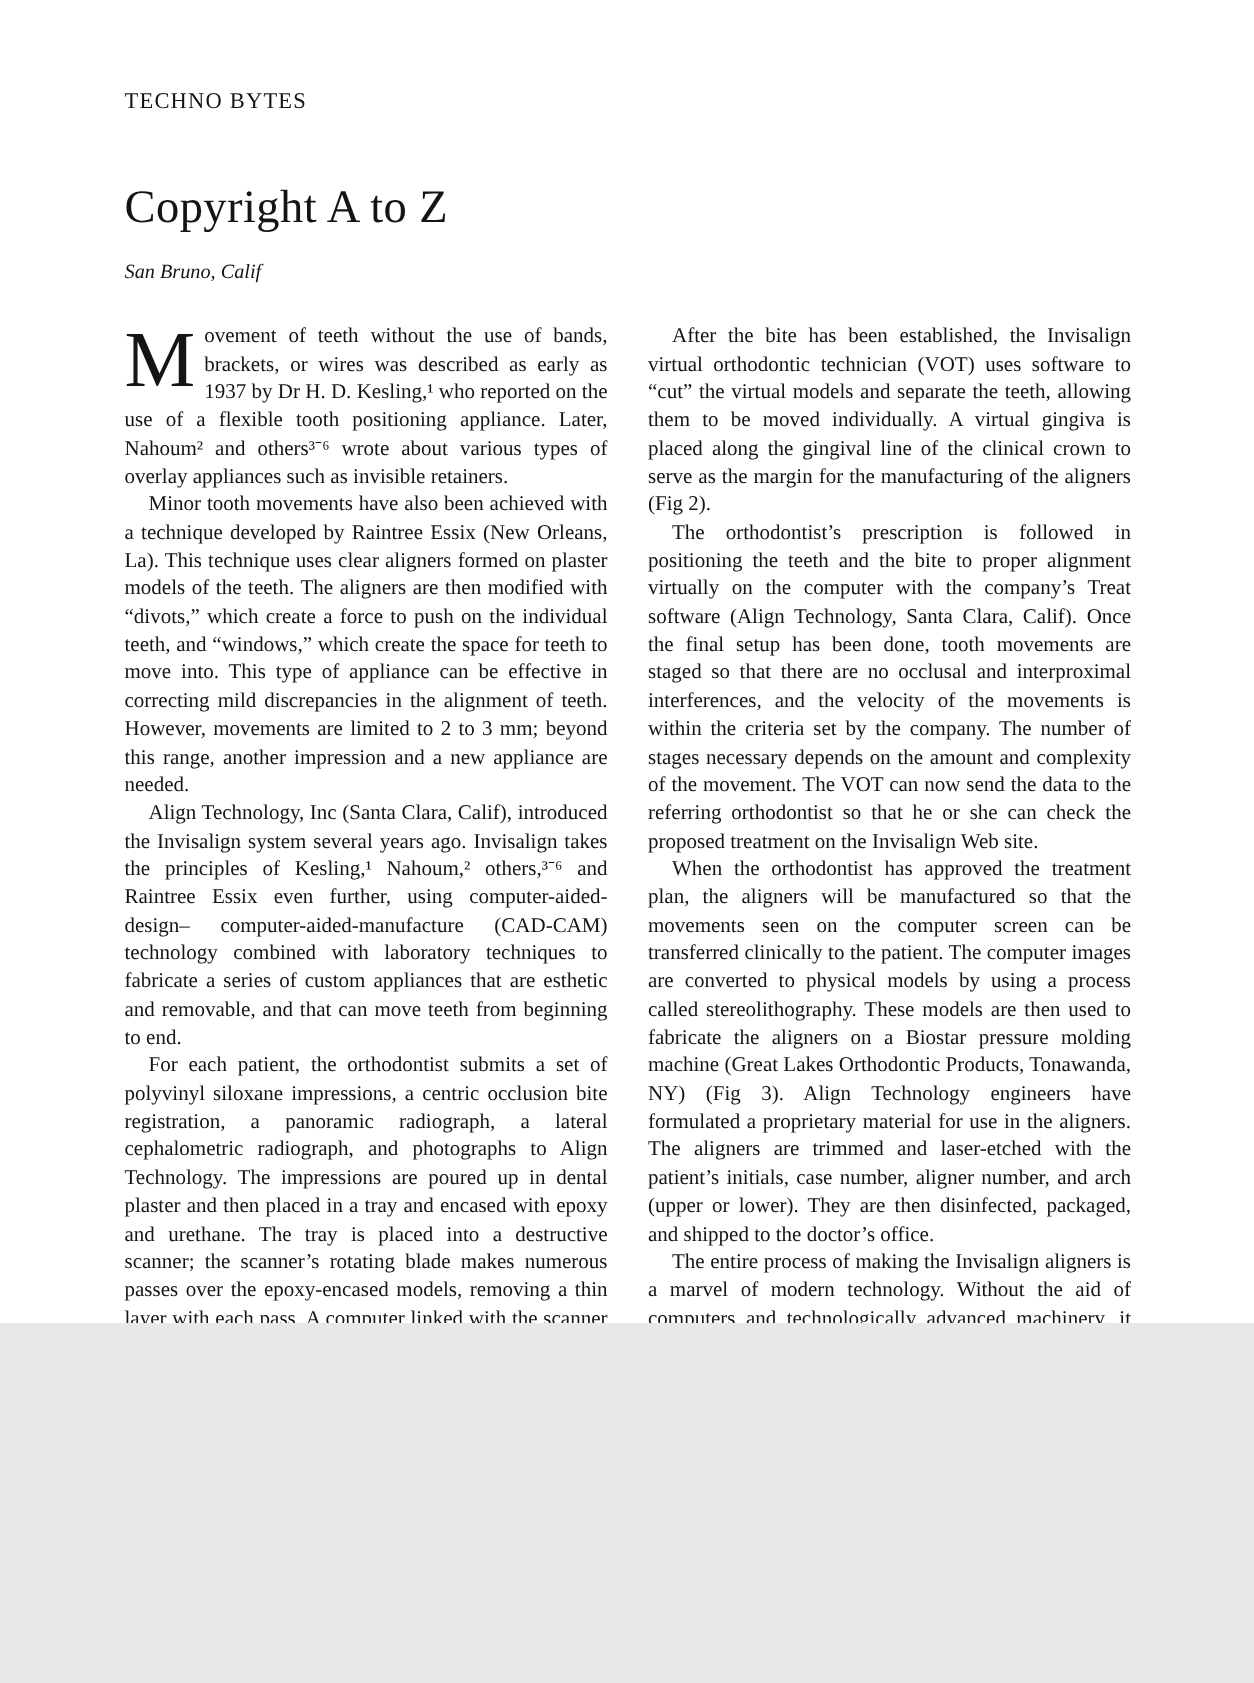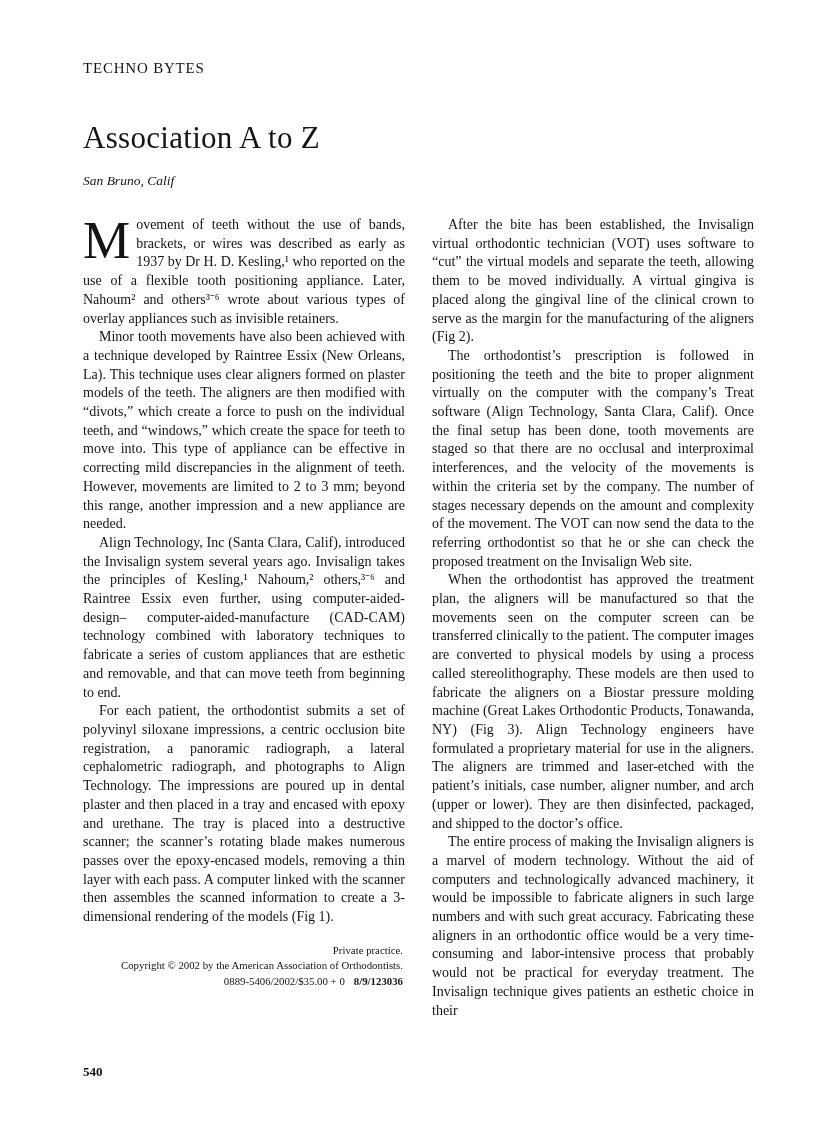--- a/index.html
+++ b/index.html
@@ -1,18 +1,18 @@
 <!DOCTYPE html>
 <html><head>
 <meta charset="utf-8">
 <style>
   html,body { margin:0; padding:0; background:#e8e8e8; }
   .page {
     position:relative;
-    width:836px; height:1122px;
+    width:836px; height:882px;
     margin:0 auto;
     background:#ffffff;
     font-family:"Liberation Serif", serif;
     color:#141414;
     overflow:hidden;
   }
   .content { position:absolute; left:83px; top:60px; width:671px; }
   .section-head {
     font-size:15px;
     letter-spacing:0.8px;
@@ -76,21 +76,21 @@
   }
 </style>
 </head>
 <body>
 
 <div class="page">
   <div class="content">
 
     <div class="section-head">TECHNO BYTES</div>
 
-    <h1 class="title">Association A to Z</h1>
+    <h1 class="title">Copyright A to Z</h1>
 
     <div class="affiliation">San Bruno, Calif</div>
 
     <div class="columns">
 
       <div class="col left">
         <p class="para first"><span class="dropcap">M</span><span>ovement of teeth without the use of bands, brackets, or wires was described as early as 1937 by Dr H. D. Kesling,¹ who reported on the use of a flexible tooth positioning appliance. Later, Nahoum² and others³⁻⁶ wrote about various types of overlay appliances such as invisible retainers.</span></p>
         <p class="para">Minor tooth movements have also been achieved with a technique developed by Raintree Essix (New Orleans, La). This technique uses clear aligners formed on plaster models of the teeth. The aligners are then modified with “divots,” which create a force to push on the individual teeth, and “windows,” which create the space for teeth to move into. This type of appliance can be effective in correcting mild discrepancies in the alignment of teeth. However, movements are limited to 2 to 3 mm; beyond this range, another impression and a new appliance are needed.</p>
         <p class="para">Align Technology, Inc (Santa Clara, Calif), introduced the Invisalign system several years ago. Invisalign takes the principles of Kesling,¹ Nahoum,² others,³⁻⁶ and Raintree Essix even further, using computer-aided-design– computer-aided-manufacture (CAD-CAM) technology combined with laboratory techniques to fabricate a series of custom appliances that are esthetic and removable, and that can move teeth from beginning to end.</p>
         <p class="para">For each patient, the orthodontist submits a set of polyvinyl siloxane impressions, a centric occlusion bite registration, a panoramic radiograph, a lateral cephalometric radiograph, and photographs to Align Technology. The impressions are poured up in dental plaster and then placed in a tray and encased with epoxy and urethane. The tray is placed into a destructive scanner; the scanner’s rotating blade makes numerous passes over the epoxy-encased models, removing a thin layer with each pass. A computer linked with the scanner then assembles the scanned information to create a 3-dimensional rendering of the models (Fig 1).</p>

